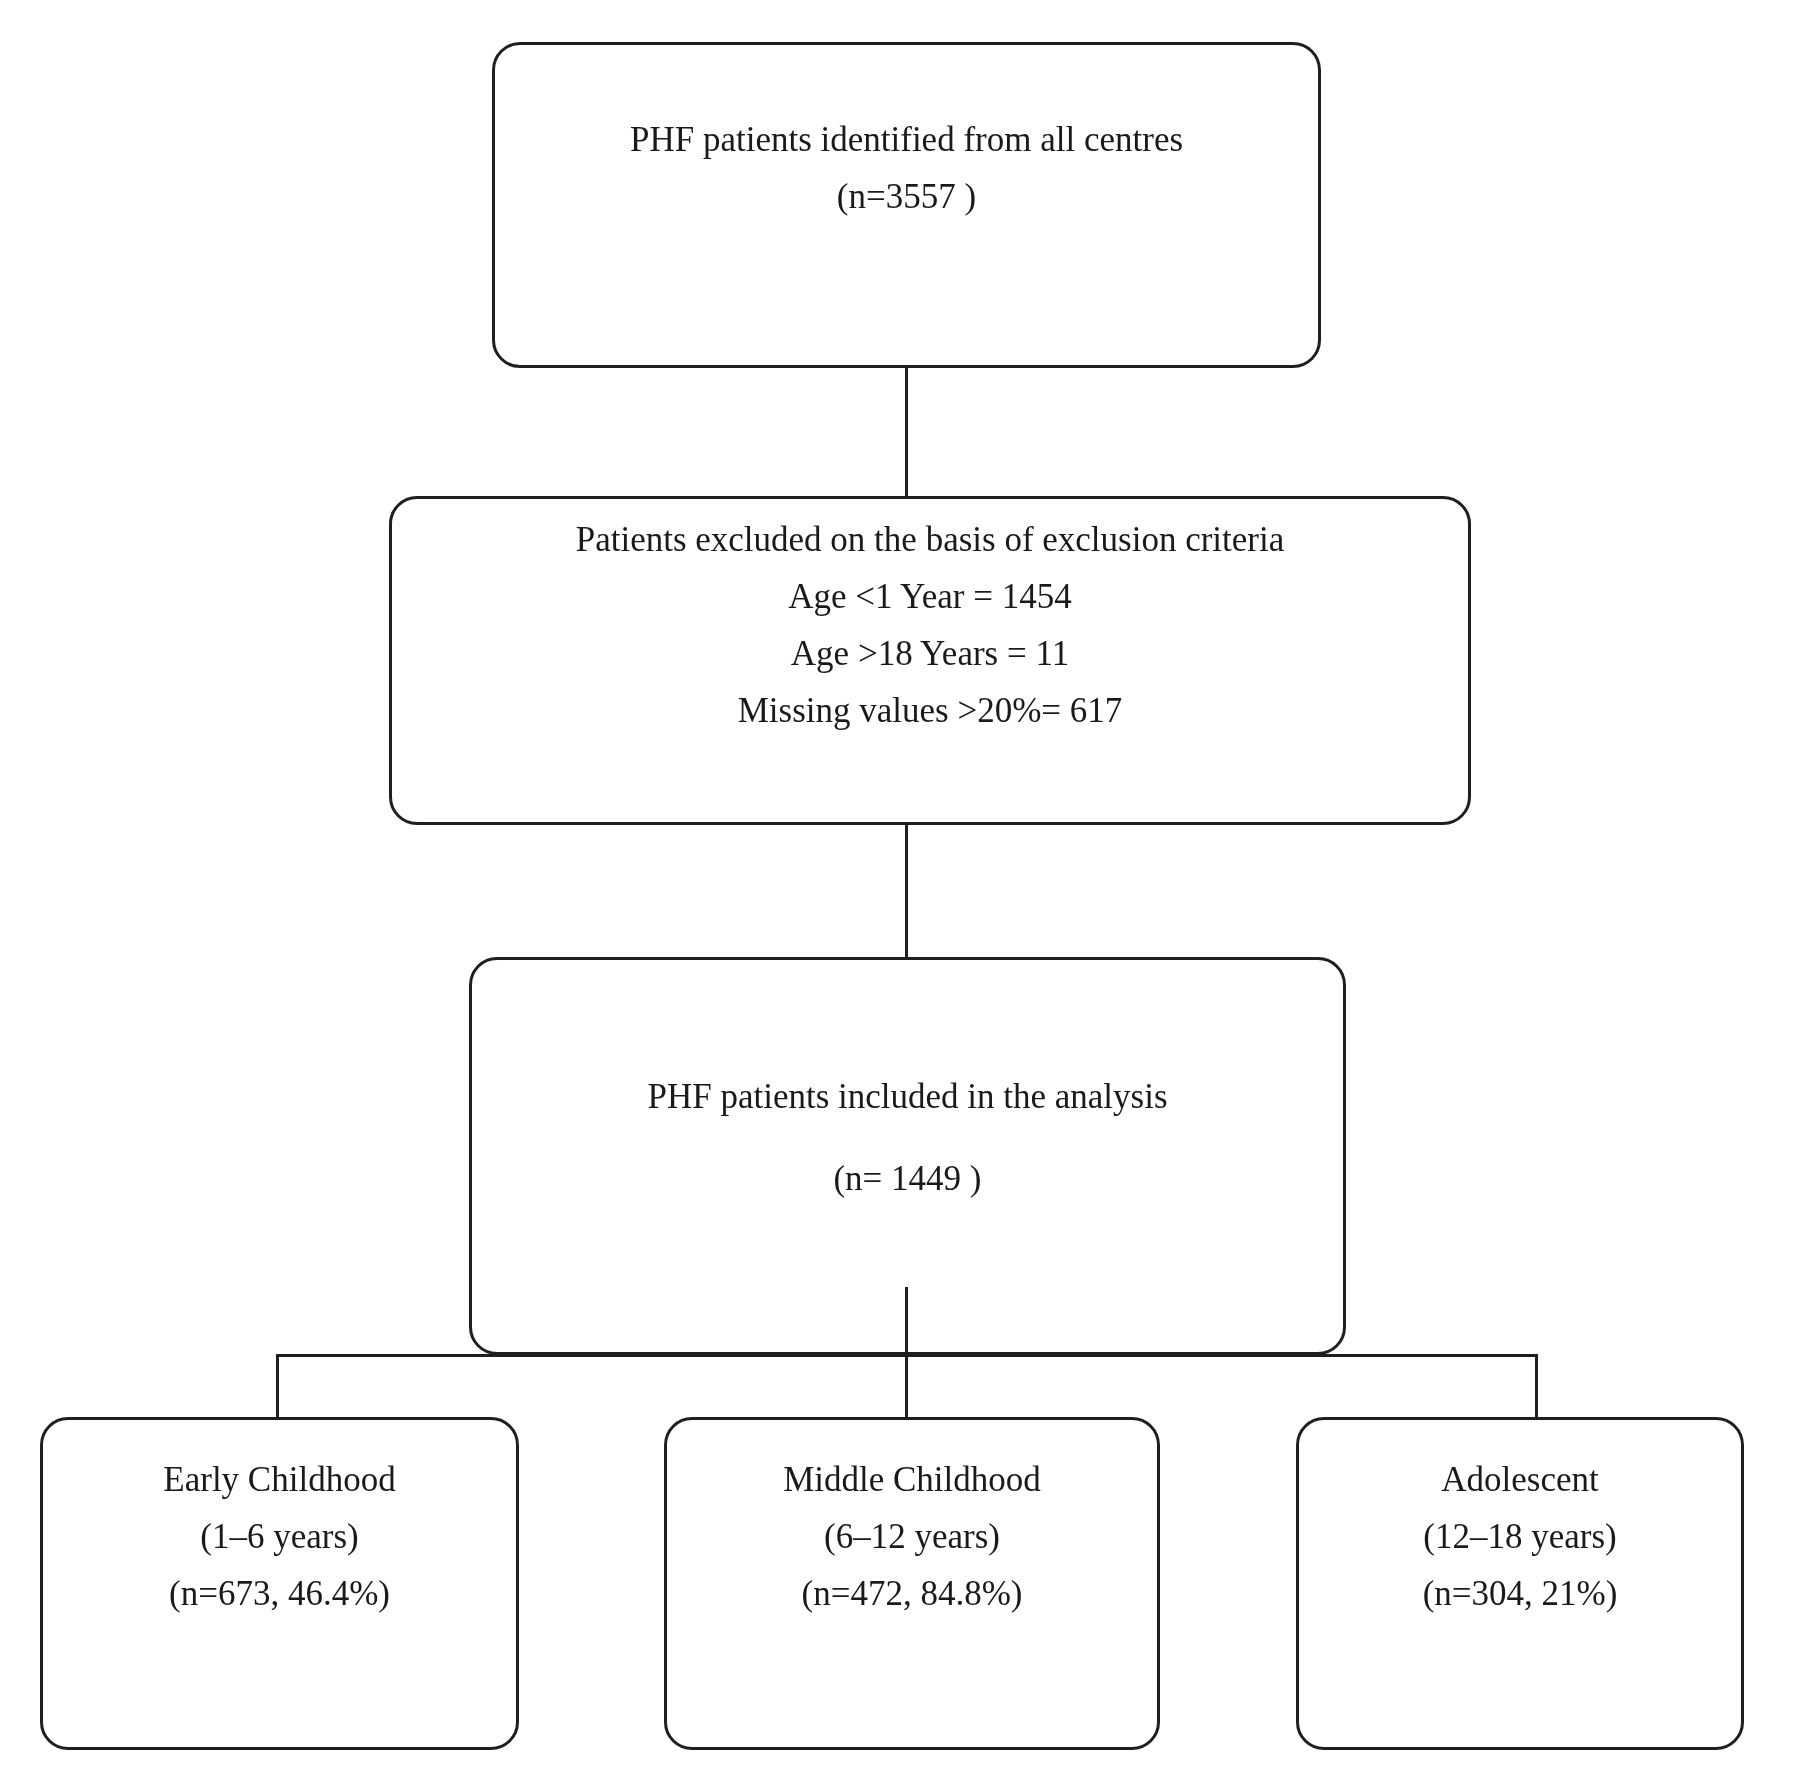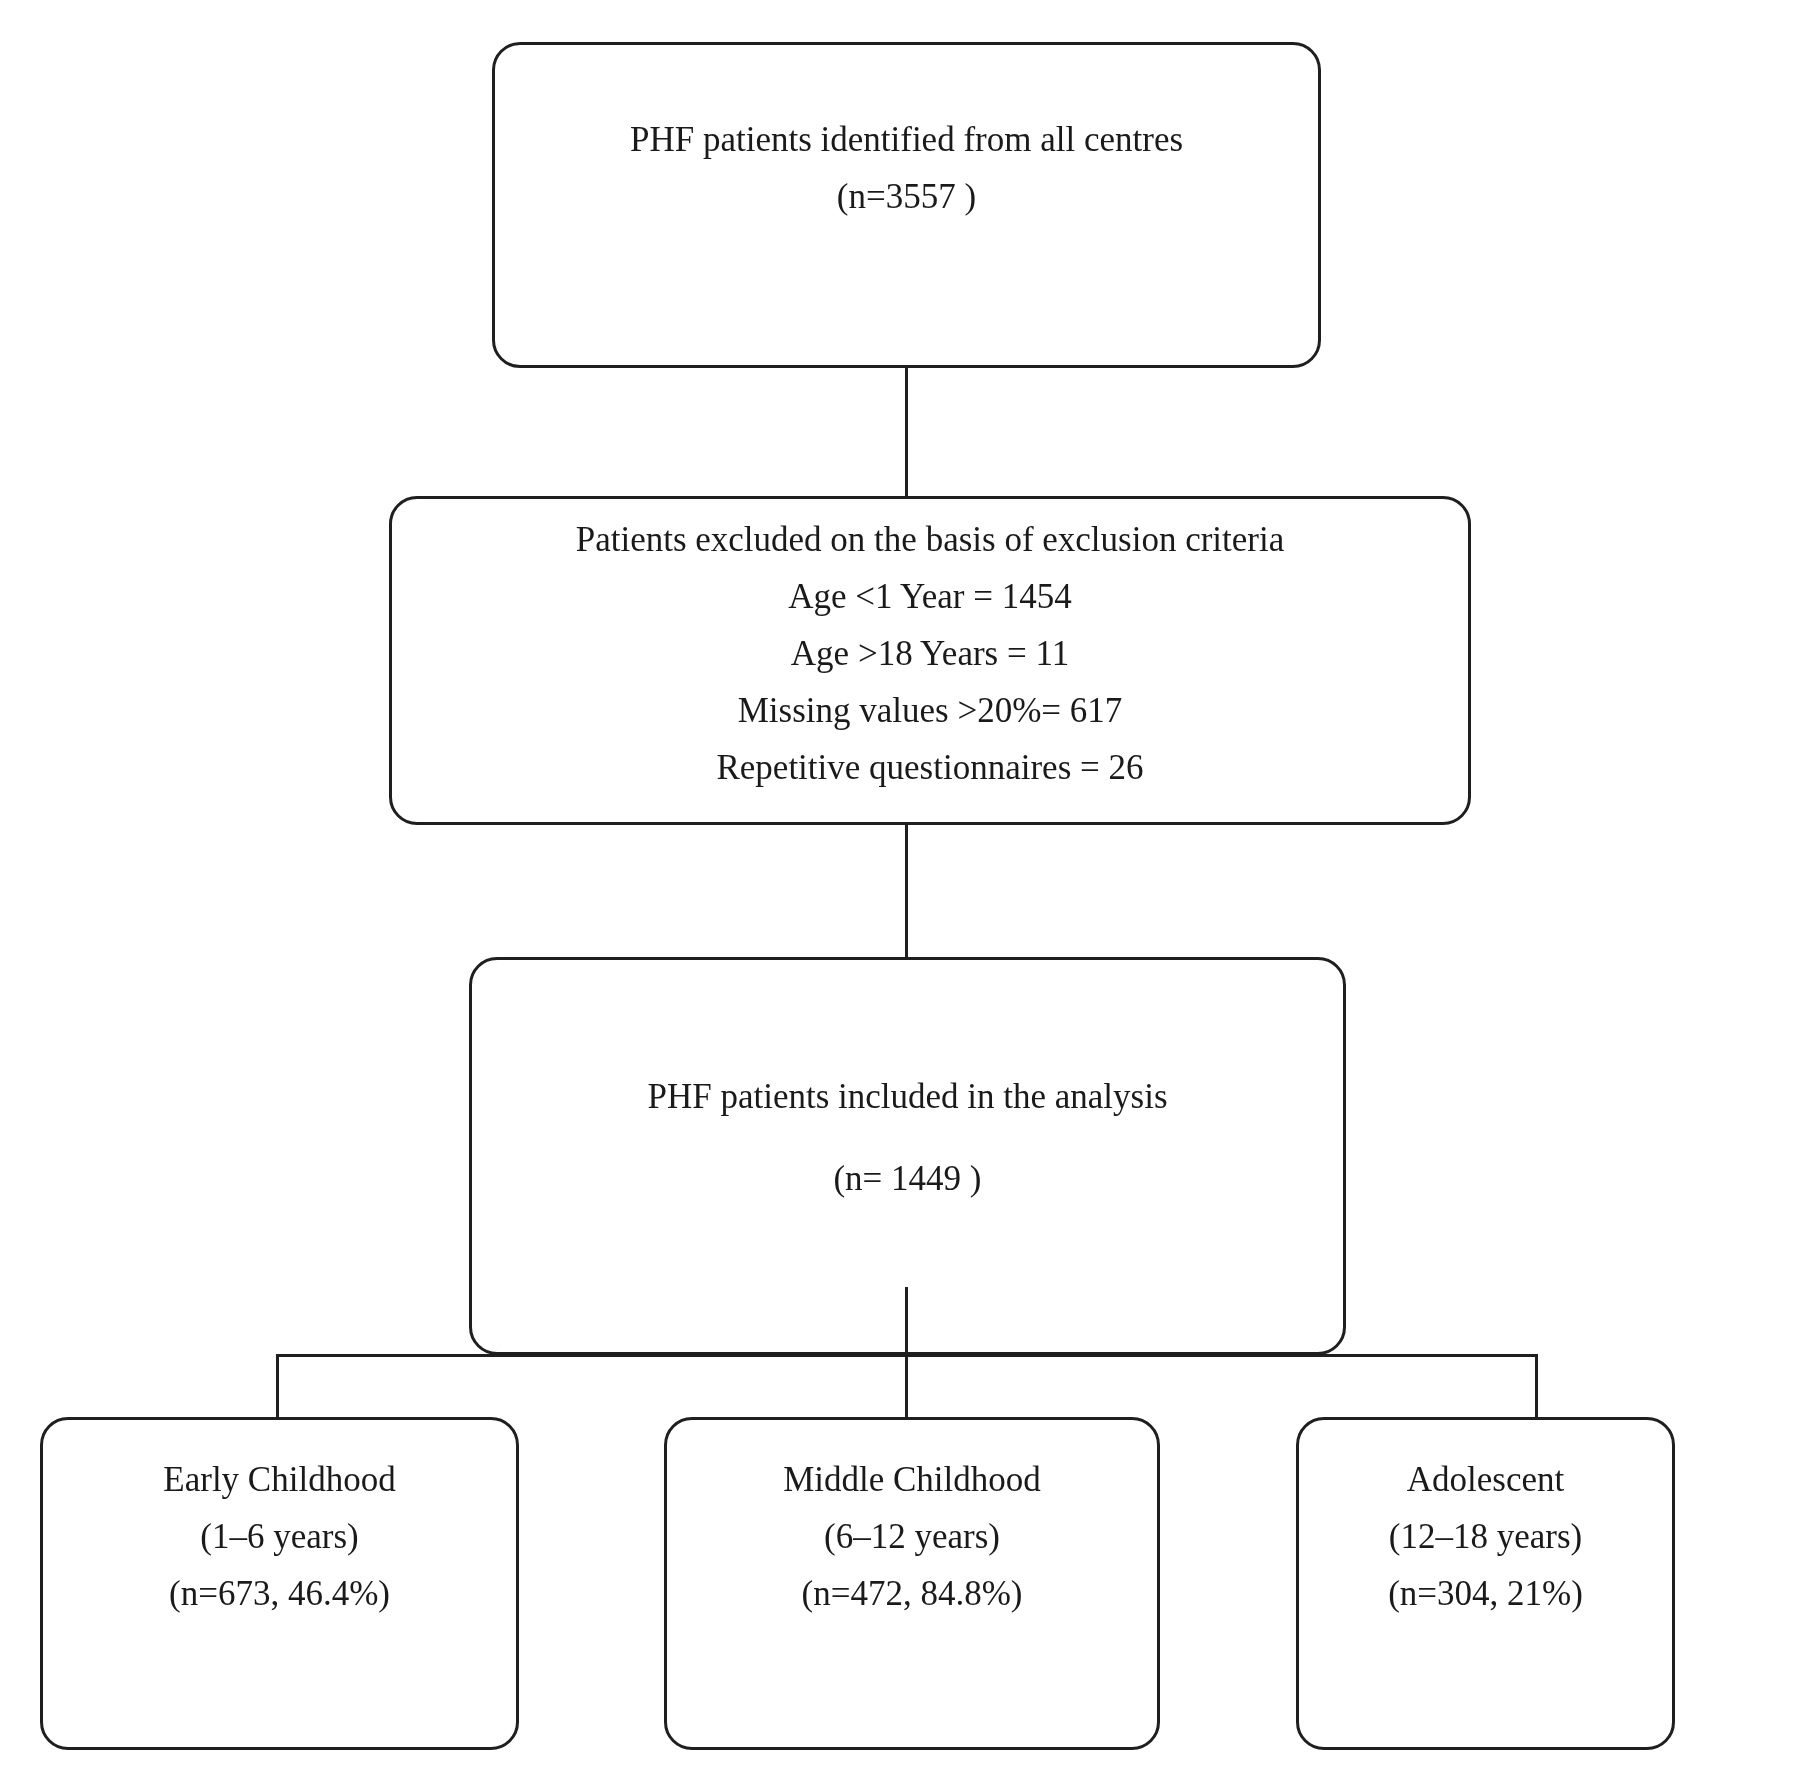--- a/index.html
+++ b/index.html
@@ -30,21 +30,21 @@
     font-size: 35px;
     line-height: 57px;
   }
   .fbox .tline { white-space: nowrap; }
 
   #box-identified { left: 492px; top: 42px;  width: 829px;  height: 326px; padding-bottom: 75px; }
   #box-excluded   { left: 365px; top: 496px; width: 1082px; height: 329px; justify-content: flex-start; padding-top: 12px; margin-left: 24px; }
   #box-included   { left: 469px; top: 957px; width: 877px;  height: 398px; padding-bottom: 37px; gap: 25px; }
   #box-early      { left: 40px;   top: 1417px; width: 479px; height: 333px; padding-bottom: 95px; }
   #box-middle     { left: 664px;  top: 1417px; width: 496px; height: 333px; padding-bottom: 95px; }
-  #box-adolescent { left: 1296px; top: 1417px; width: 379px; height: 333px; padding-bottom: 95px; }
+  #box-adolescent { left: 1296px; top: 1417px; width: 448px; height: 333px; padding-bottom: 95px; }
 
   .vline {
     position: absolute;
     width: 3px;
     background: #1f1f1f;
   }
   .hline {
     position: absolute;
     height: 3px;
     background: #1f1f1f;
@@ -66,21 +66,20 @@
     <div class="tline">(n=3557 )</div>
   </div>
 
   <div class="vline" id="conn-1"></div>
 
   <div class="fbox" id="box-excluded">
     <div class="tline">Patients excluded on the basis of exclusion criteria</div>
     <div class="tline">Age &lt;1 Year = 1454</div>
     <div class="tline">Age &gt;18 Years = 11</div>
     <div class="tline">Missing values &gt;20%= 617</div>
-    <div class="tline">Repetitive questionnaires = 26</div>
   </div>
 
   <div class="vline" id="conn-2"></div>
 
   <div class="fbox" id="box-included">
     <div class="tline">PHF patients included in the analysis</div>
     <div class="tline">(n= 1449 )</div>
   </div>
 
   <div class="vline" id="conn-3"></div>

